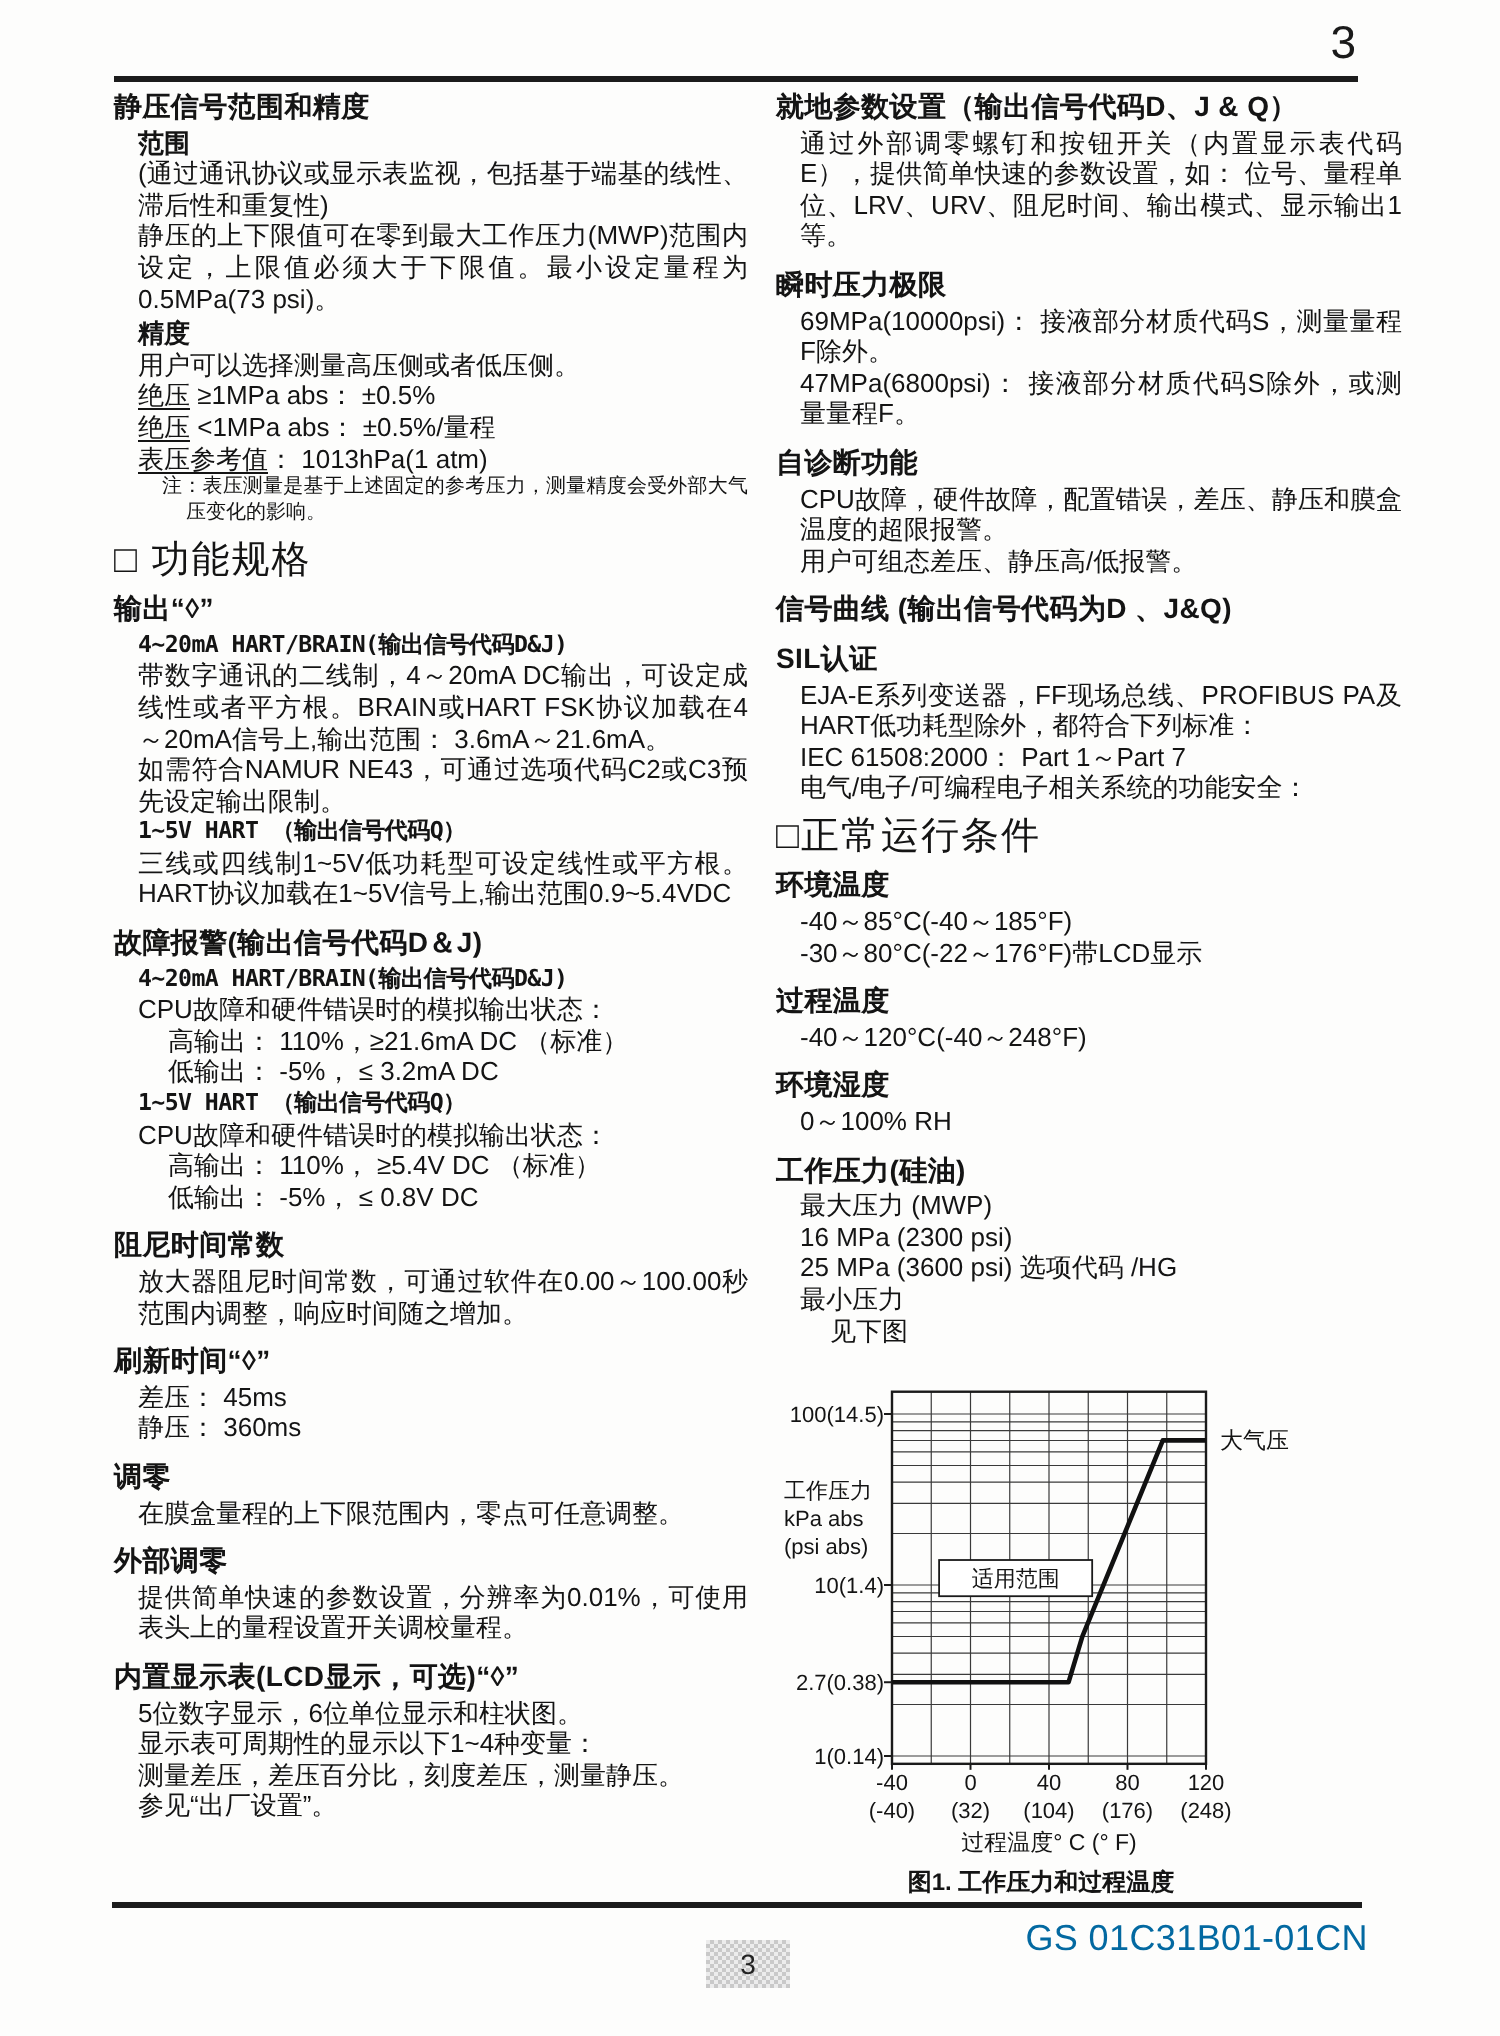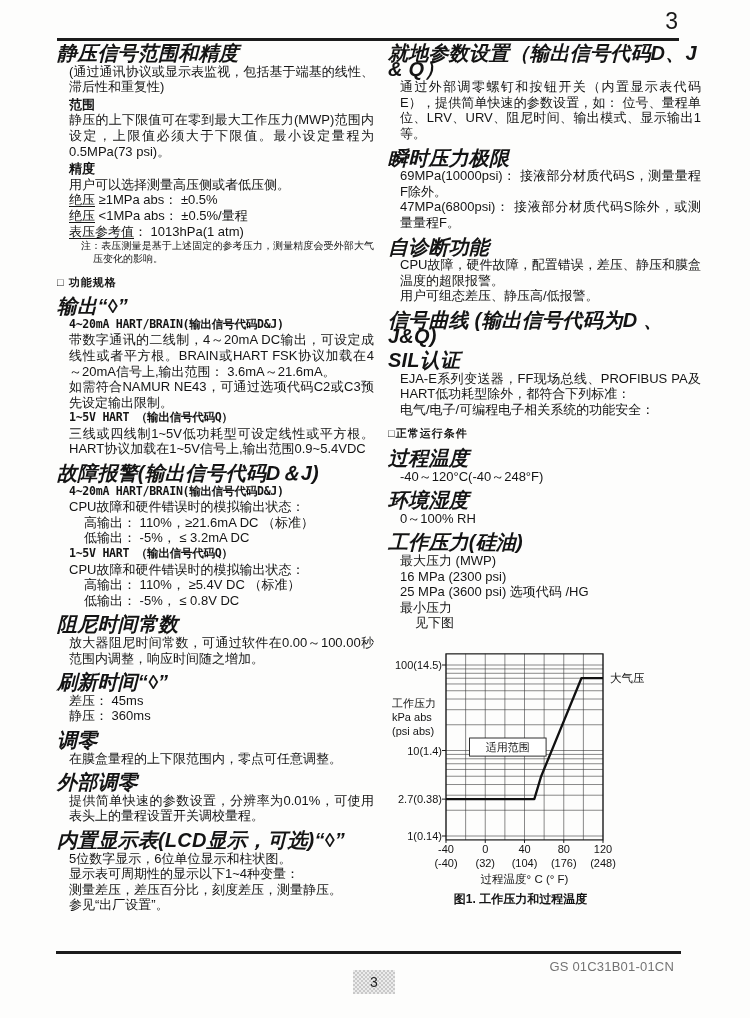--- a/index.html
+++ b/index.html
@@ -6,36 +6,36 @@
   body{
     width:750px;height:1018px;position:relative;background:#fdfdfc;
     font-family:"Liberation Sans","DejaVu Sans",sans-serif;color:#141414;
     -webkit-font-smoothing:antialiased;overflow:hidden;
   }
   .page{position:absolute;inset:0;}
   
   .top-page-number{position:absolute;top:8px;right:72px;font-size:23px;color:#1a1a1a;}
   .top-rule{position:absolute;top:38px;left:57px;right:71px;height:3px;background:#1c1c1c;}
   .footer-rule{position:absolute;top:951px;left:56px;right:69px;height:3px;background:#1c1c1c;}
-  .doc-number{position:absolute;top:959px;right:76px;font-size:13px;color:#737373;letter-spacing:.2px;}
+  .doc-number{position:absolute;top:959px;right:66px;font-size:18px;color:#0369a1;letter-spacing:.2px;}
   .page-badge{
     position:absolute;left:353px;top:970px;width:42px;height:24px;
     display:flex;align-items:center;justify-content:center;font-size:14px;color:#222;
     background-image:
       linear-gradient(45deg,#c9c9c9 25%,transparent 25%,transparent 75%,#c9c9c9 75%),
       linear-gradient(45deg,#c9c9c9 25%,#ececec 25%,#ececec 75%,#c9c9c9 75%);
     background-size:4px 4px;background-position:0 0,2px 2px;
   }
   
   .col{position:absolute;top:45px;font-size:13px;line-height:15.6px;}
   .col-left{left:57px;width:317px;}
   .col-right{left:388px;width:313px;}
   .sec{padding-left:12px;margin-bottom:9px;}
-  .sec-h3{font-weight:bold;font-size:20px;margin:1px 0 2px -12px;letter-spacing:.2px;font-style:italic;}
-  .sec-h2{font-weight:bold;font-size:11px;margin:0 0 4px -12px;letter-spacing:1px;}
+  .sec-h3{font-weight:bold;font-size:14px;margin:1px 0 2px -12px;letter-spacing:.2px;}
+  .sec-h2{font-weight:normal;font-size:19px;margin:0 0 4px -12px;letter-spacing:1px;}
   .it{text-align:justify;}
   .sub{font-weight:bold;margin-top:2px;}
   .mono{font-family:"DejaVu Sans Mono","Liberation Mono",monospace;font-weight:bold;font-size:11.6px;letter-spacing:-0.3px;}
   .body2{padding-left:15px;}
   .note{font-size:10px;line-height:13.2px;padding-left:24px;text-indent:-12px;margin-top:0;}
   .ul-label{text-decoration:underline;text-underline-offset:2px;}
   
   .chart-wrap{margin:12px 0 0 -12px;}
   .chart-wrap svg{display:block;}
   svg text{font-family:"Liberation Sans","DejaVu Sans",sans-serif;fill:#141414;}
@@ -43,22 +43,22 @@
 </head>
 <body>
 
 <div class="page">
   <div class="top-page-number">3</div>
   <div class="top-rule"></div>
 
   <section class="col col-left" id="col-left">
       <div class="sec">
         <div class="sec-h3">静压信号范围和精度</div>
+        <div class="it sub">范围</div>
         <div class="it body">(通过通讯协议或显示表监视，包括基于端基的线性、滞后性和重复性)</div>
-        <div class="it sub">范围</div>
         <div class="it body">静压的上下限值可在零到最大工作压力(MWP)范围内设定，上限值必须大于下限值。最小设定量程为0.5MPa(73 psi)。</div>
         <div class="it sub">精度</div>
         <div class="it body">用户可以选择测量高压侧或者低压侧。</div>
         <div class="it body"><span class="ul-label">绝压</span> ≥1MPa abs： ±0.5%</div>
         <div class="it body"><span class="ul-label">绝压</span> &lt;1MPa abs： ±0.5%/量程</div>
         <div class="it body"><span class="ul-label">表压参考值</span>： 1013hPa(1 atm)</div>
         <div class="it note">注：表压测量是基于上述固定的参考压力，测量精度会受外部大气压变化的影响。</div>
       </div>
       <div class="sec">
         <div class="sec-h2">□ 功能规格</div>
@@ -123,24 +123,30 @@
         <div class="sec-h3">自诊断功能</div>
         <div class="it body">CPU故障，硬件故障，配置错误，差压、静压和膜盒温度的超限报警。</div>
         <div class="it body">用户可组态差压、静压高/低报警。</div>
       </div>
       <div class="sec">
         <div class="sec-h3">信号曲线 (输出信号代码为D 、J&amp;Q)</div>
       </div>
       <div class="sec">
         <div class="sec-h3">SIL认证</div>
         <div class="it body">EJA-E系列变送器，FF现场总线、PROFIBUS PA及HART低功耗型除外，都符合下列标准：</div>
+        <div class="it body">IEC 61508:2000： Part 1～Part 7</div>
         <div class="it body">电气/电子/可编程电子相关系统的功能安全：</div>
       </div>
       <div class="sec">
         <div class="sec-h2">□正常运行条件</div>
+      </div>
+      <div class="sec">
+        <div class="sec-h3">环境温度</div>
+        <div class="it body">-40～85°C(-40～185°F)</div>
+        <div class="it body">-30～80°C(-22～176°F)带LCD显示</div>
       </div>
       <div class="sec">
         <div class="sec-h3">过程温度</div>
         <div class="it body">-40～120°C(-40～248°F)</div>
       </div>
       <div class="sec">
         <div class="sec-h3">环境湿度</div>
         <div class="it body">0～100% RH</div>
       </div>
       <div class="sec">

